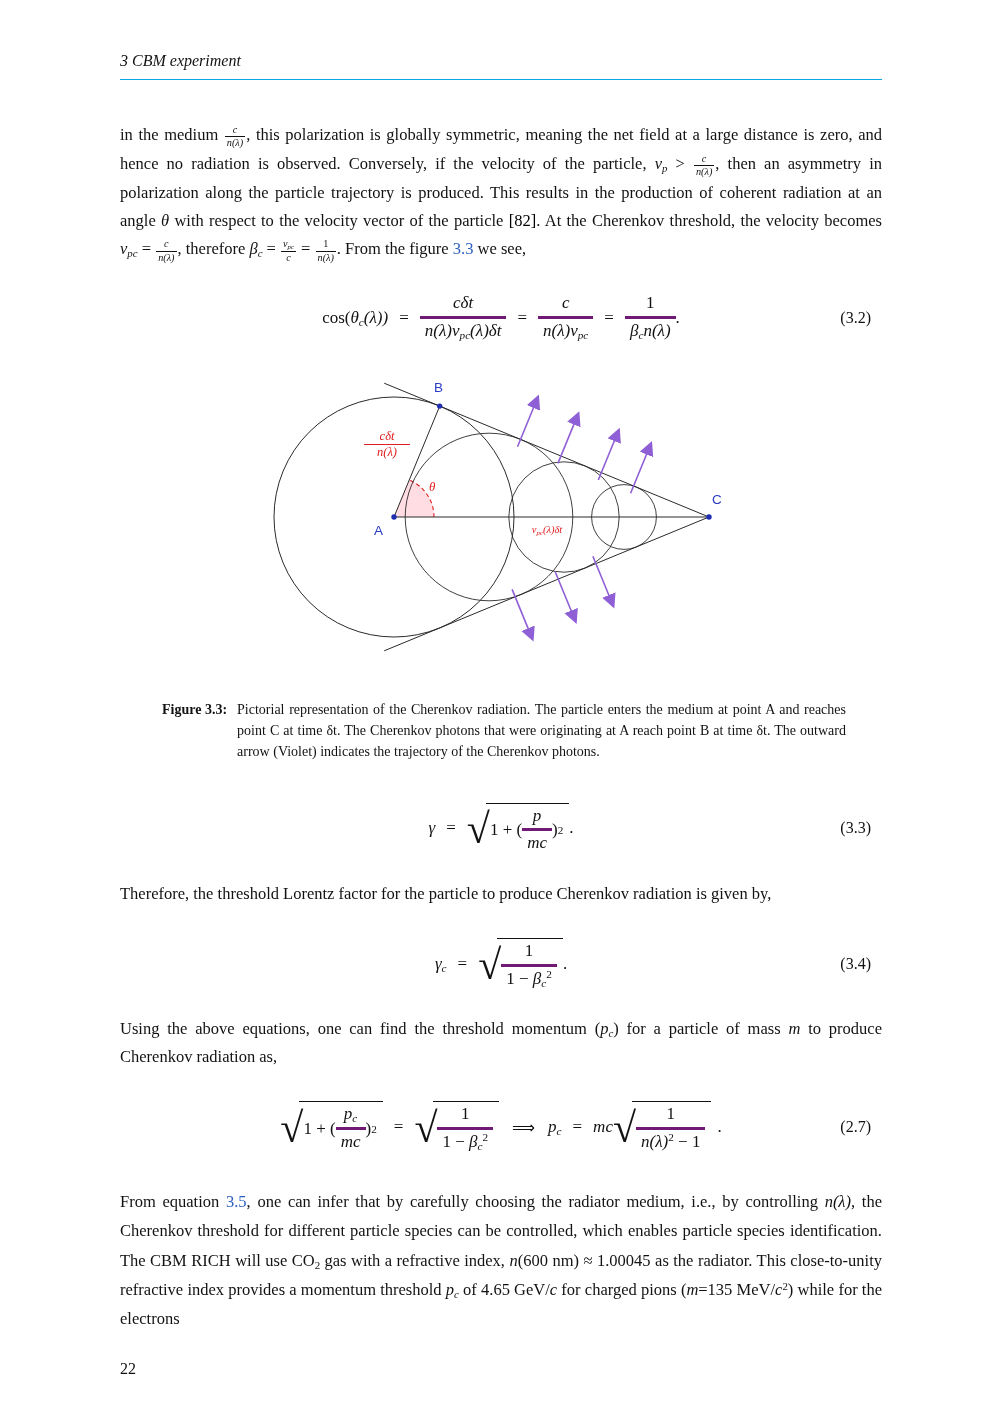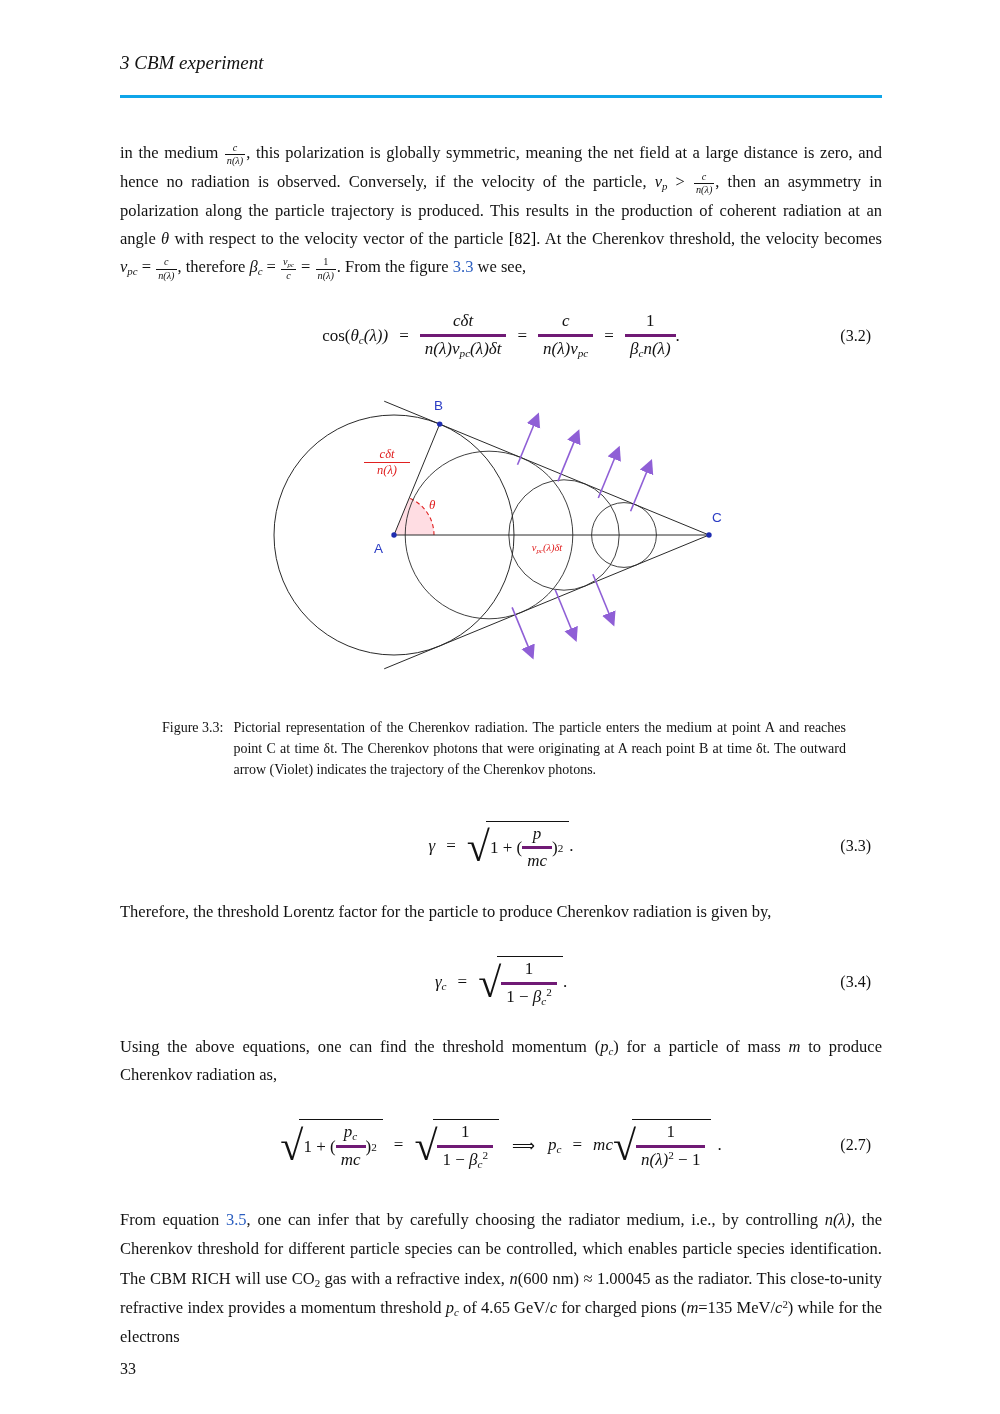--- a/index.html
+++ b/index.html
@@ -4,22 +4,22 @@
 <style>
   * { margin:0; padding:0; box-sizing:border-box; }
   html,body { background:#ffffff; }
   body {
     width:1000px; height:1414px; position:relative; overflow:hidden;
     font-family:"Liberation Serif","DejaVu Serif",serif; color:#121212;
   }
   .page { position:absolute; inset:0; padding:52px 118px 0 120px; }
 
   .running-head {
-    font-style:italic; font-size:19px; padding-bottom:21px;
-    border-bottom:3px solid #0ea5e9;
+    font-style:italic; font-size:16px; padding-bottom:9px;
+    border-bottom:1px solid #0ea5e9;
   }
 
   .content { margin-top:41px; }
   p.body { font-size:16.5px; line-height:1.7; text-align:justify; }
   p.body.wide { line-height:1.78; }
   .mi { font-style:italic; }
   .rm { font-style:normal; }
   sub { font-size:66%; vertical-align:-0.3em; line-height:0; }
   sup { font-size:66%; vertical-align:0.5em; line-height:0; }
   .cite { color:#000000; cursor:pointer; }
@@ -52,21 +52,21 @@
                font-size:13.5px; color:#2b3cc4; }
   .fig-theta { position:absolute; font-size:13px; font-style:italic; color:#e02020; }
   .rfrac { position:absolute; width:46px; text-align:center; font-size:12.5px;
            font-style:italic; color:#e02020; line-height:1.2; }
   .rfrac .fden { border-top:1px solid #e02020; display:block; }
   .rfrac .fnum { display:block; }
   .vlabel { position:absolute; width:110px; text-align:center; font-size:10.5px;
             font-style:italic; color:#e02020; }
 
   .figcaption { margin:30px 36px 0 42px; font-size:14px; line-height:1.52; display:flex; }
-  .figcaption .label { font-weight:normal; margin-right:10px; white-space:nowrap; }
+  .figcaption .label { font-weight:bold; margin-right:10px; white-space:nowrap; }
   .figcaption .text { text-align:justify; }
 
   .page-number { position:absolute; left:120px; bottom:36px; font-size:16px; }
 </style>
 </head>
 <body>
 
 <div class="page">
 
   <div class="running-head">3 CBM experiment</div>
@@ -223,15 +223,15 @@
           </span>
         </span>
       <span class="rm" style="margin-left:6px;">.</span>
       <span class="eqnum">(2.7)</span>
     </div>
 
     <p class="body wide" style="margin-top:34px;"><span>From equation </span><span class="ref">3.5</span><span>, one can infer that by carefully choosing the radiator medium, i.e., by controlling </span><span class="mi">n(λ)</span><span>, the Cherenkov threshold for different particle species can be controlled, which enables particle species identification. The CBM RICH will use CO</span><sub>2</sub><span> gas with a refractive index, </span><span class="mi">n</span><span>(600 nm) ≈ 1.00045</span><span> as the radiator. This close-to-unity refractive index provides a momentum threshold </span><span class="mi">p</span><sub class="mi">c</sub><span> of 4.65 GeV/</span><span class="mi">c</span><span> for charged pions (</span><span class="mi">m</span><span>=135 MeV/</span><span class="mi">c</span><sup>2</sup><span>) while for the electrons</span></p>
 
   </div>
 
-  <div class="page-number">33</div>
+  <div class="page-number">22</div>
 
 </div>
 
 </body></html>

